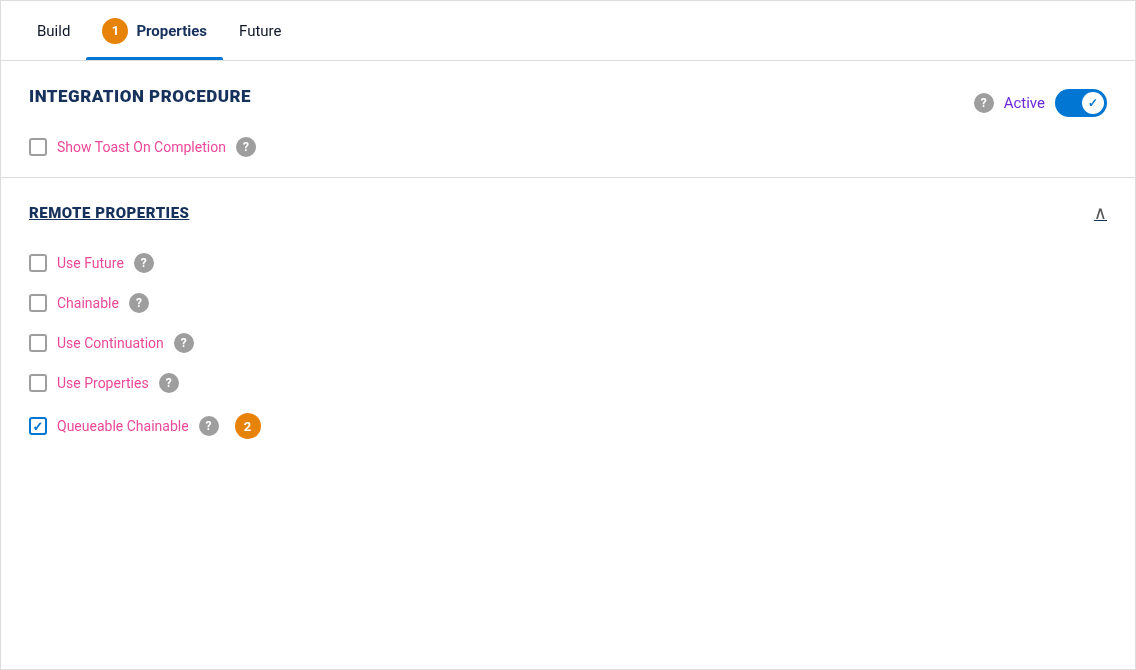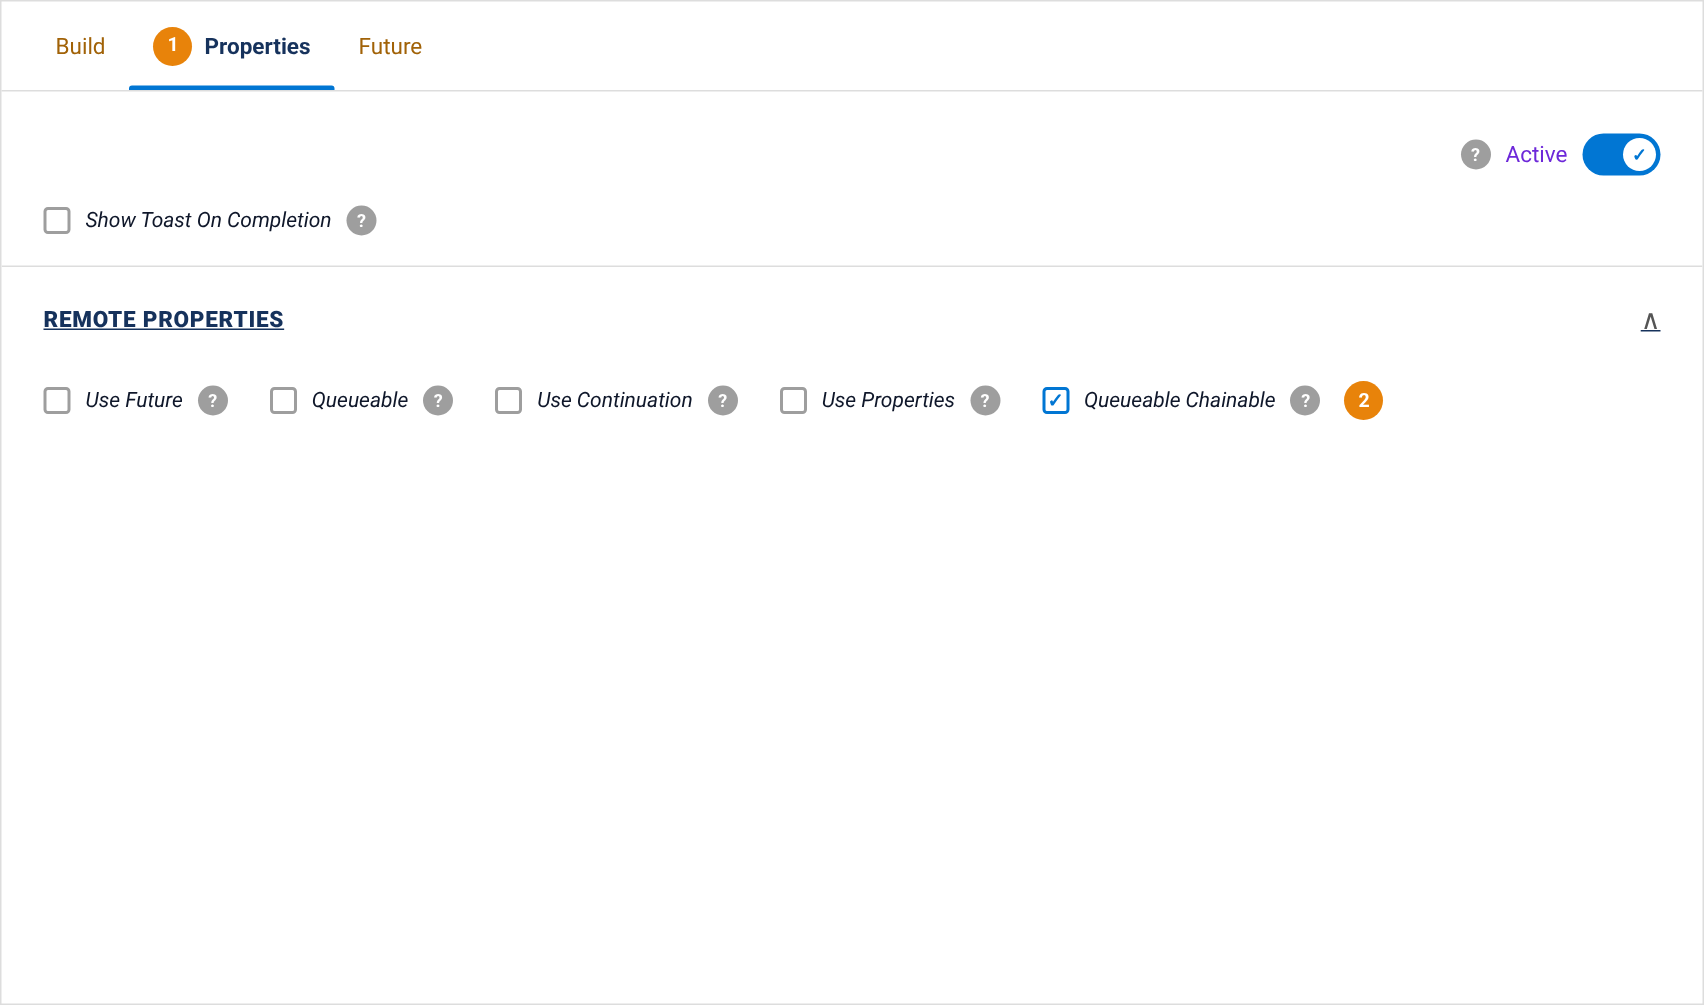--- a/index.html
+++ b/index.html
@@ -29,21 +29,21 @@
       border-bottom: 1px solid #ddd;
       position: relative;
       height: 60px;
     }
 
     .tab-item {
       display: flex;
       align-items: center;
       padding: 12px 16px;
       font-size: 15px;
-      color: #a16207;
+      color: #0f172a;
       cursor: pointer;
       position: relative;
       height: 100%;
       gap: 8px;
     }
 
     .tab-item.active {
       font-weight: 700;
       color: #16325c;
     }
@@ -190,22 +190,21 @@
 
     .checkbox-checkmark {
       color: #0176d3;
       font-size: 13px;
       font-weight: 900;
       line-height: 1;
     }
 
     .checkbox-label {
       font-size: 14px;
-      color: #0f172a;
-      font-style: italic;
+      color: #ec4899;
     }
 
     
     .section-remote {
       padding: 24px 28px 20px 28px;
     }
 
     .section-remote-header {
       display: flex;
       align-items: center;
@@ -223,21 +222,22 @@
     }
 
     .collapse-icon {
       font-size: 18px;
       color: #555;
       cursor: pointer;
     }
 
     .remote-options {
       display: flex;
-      gap: 28px;
+      flex-direction: column;
+      gap: 14px;
       padding-top: 4px;
     }
 
     .badge-2 {
       width: 26px;
       height: 26px;
       border-radius: 50%;
       background: #e8830a;
       color: #fff;
       font-size: 13px;
@@ -266,20 +266,21 @@
     <div class="tab-item">
       <span>Future</span>
     </div>
   </div>
 
   <div class="content-area">
 
     <div class="section-ipa">
       <div class="section-header-row">
         <div class="section-title">
+          <div>INTEGRATION PROCEDURE</div>
         </div>
         <div class="active-row">
           <div class="help-icon">
             <span>?</span>
           </div>
           <span class="active-label">Active</span>
           <div class="toggle-switch">
             <div class="toggle-track">
               <div class="toggle-thumb">
                 <span class="toggle-check">✓</span>
@@ -309,21 +310,21 @@
         <div class="checkbox-row">
           <div class="checkbox-box"></div>
           <span class="checkbox-label">Use Future</span>
           <div class="help-icon">
             <span>?</span>
           </div>
         </div>
 
         <div class="checkbox-row">
           <div class="checkbox-box"></div>
-          <span class="checkbox-label">Queueable</span>
+          <span class="checkbox-label">Chainable</span>
           <div class="help-icon">
             <span>?</span>
           </div>
         </div>
 
         <div class="checkbox-row">
           <div class="checkbox-box"></div>
           <span class="checkbox-label">Use Continuation</span>
           <div class="help-icon">
             <span>?</span>

